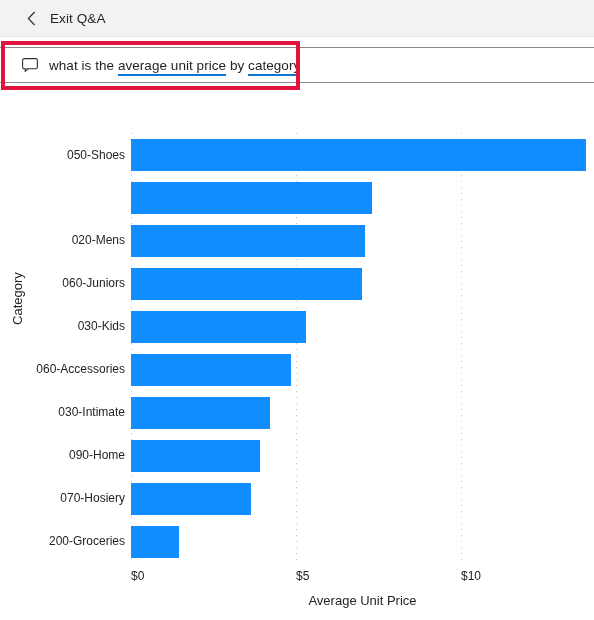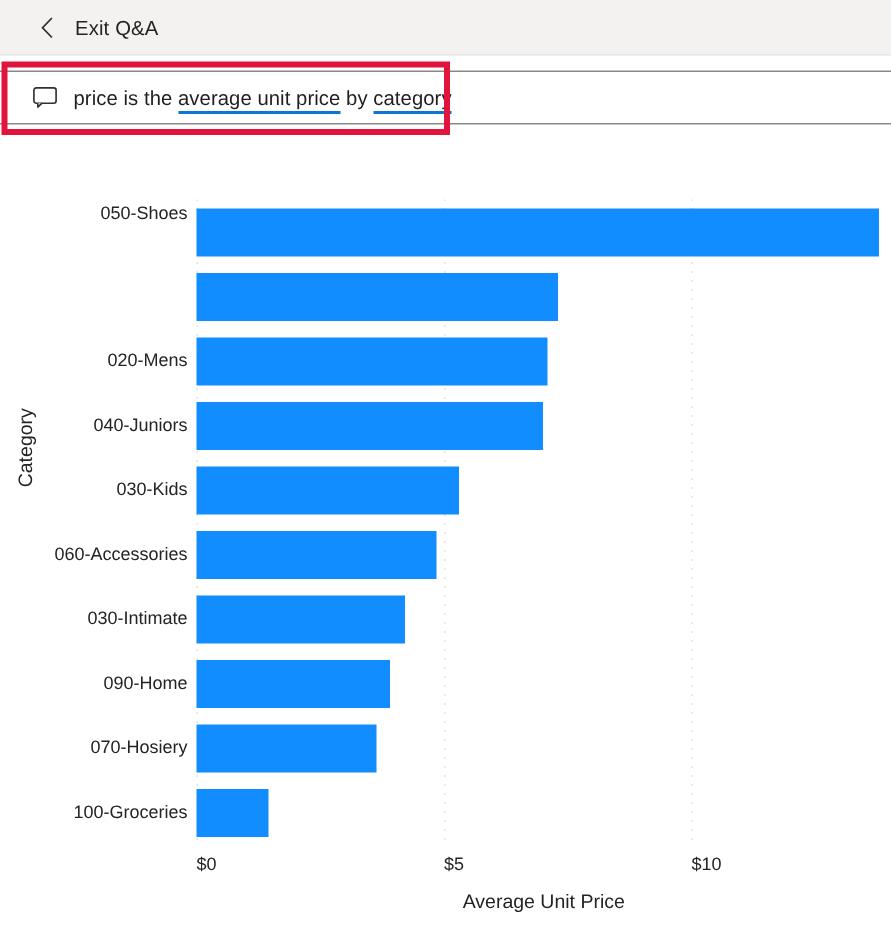--- a/index.html
+++ b/index.html
@@ -177,40 +177,40 @@
 </div>
 
 <div class="qna-row">
   <span class="bubble-icon">
     <svg width="16" height="14" viewBox="0 0 16 14" fill="none" aria-hidden="true">
       <rect x="0.6" y="0.6" width="14.8" height="10.2" rx="1.6" stroke="#323130" stroke-width="1.1" fill="none"></rect>
       <path d="M3.2 10.8L3.2 13.4L6.0 10.8" stroke="#323130" stroke-width="1.1" fill="#ffffff" stroke-linejoin="round"></path>
     </svg>
   </span>
   <span class="qna-text">
-    <span>price is the </span><span class="tok-underline">average unit price</span><span> by </span><span class="tok-underline">category</span>
+    <span>what is the </span><span class="tok-underline">average unit price</span><span> by </span><span class="tok-underline">category</span>
   </span>
 </div>
 
 <div class="annot-box"></div>
 
 <div class="chart">
 
   <div class="y-axis-title">Category</div>
 
   <div class="cat-labels-col">
-      <div class="cat-label" style="top: 2px;">050-Shoes</div>
+      <div class="cat-label" style="top: 15px;">050-Shoes</div>
       <div class="cat-label" style="top: 99.5px;">020-Mens</div>
-      <div class="cat-label" style="top: 142.5px;">040-Juniors</div>
+      <div class="cat-label" style="top: 142.5px;">060-Juniors</div>
       <div class="cat-label" style="top: 185.5px; text-align: right;">030-Kids</div>
       <div class="cat-label" style="top: 228.5px;">060-Accessories</div>
       <div class="cat-label" style="top: 271.5px;">030-Intimate</div>
       <div class="cat-label" style="top: 314.5px;">090-Home</div>
       <div class="cat-label" style="top: 357.5px;">070-Hosiery</div>
-      <div class="cat-label" style="top: 400.5px;">100-Groceries</div>
+      <div class="cat-label" style="top: 400.5px;">200-Groceries</div>
     </div>
 
   <div class="plot">
       <div class="gridline" style="left: 0px;"></div>
       <div class="gridline" style="left: 165.004px;"></div>
       <div class="gridline" style="left: 330.007px;"></div>
       <div class="bar" title="050-Shoes: 13.8" style="top: 5.5px; left: 0px; width: 455.41px; background: rgb(17, 141, 255);"></div>
       <div class="bar" title="010-Womens: 7.3" style="top: 48.5px; left: 0px; width: 240.905px; background: rgb(17, 141, 255);"></div>
       <div class="bar" title="020-Mens: 7.1" style="top: 91.5px; left: 0px; width: 234.305px; background: rgb(17, 141, 255);"></div>
       <div class="bar" title="040-Juniors: 7" style="top: 134.5px; left: 0px; width: 231.005px; background: rgb(17, 141, 255);"></div>

